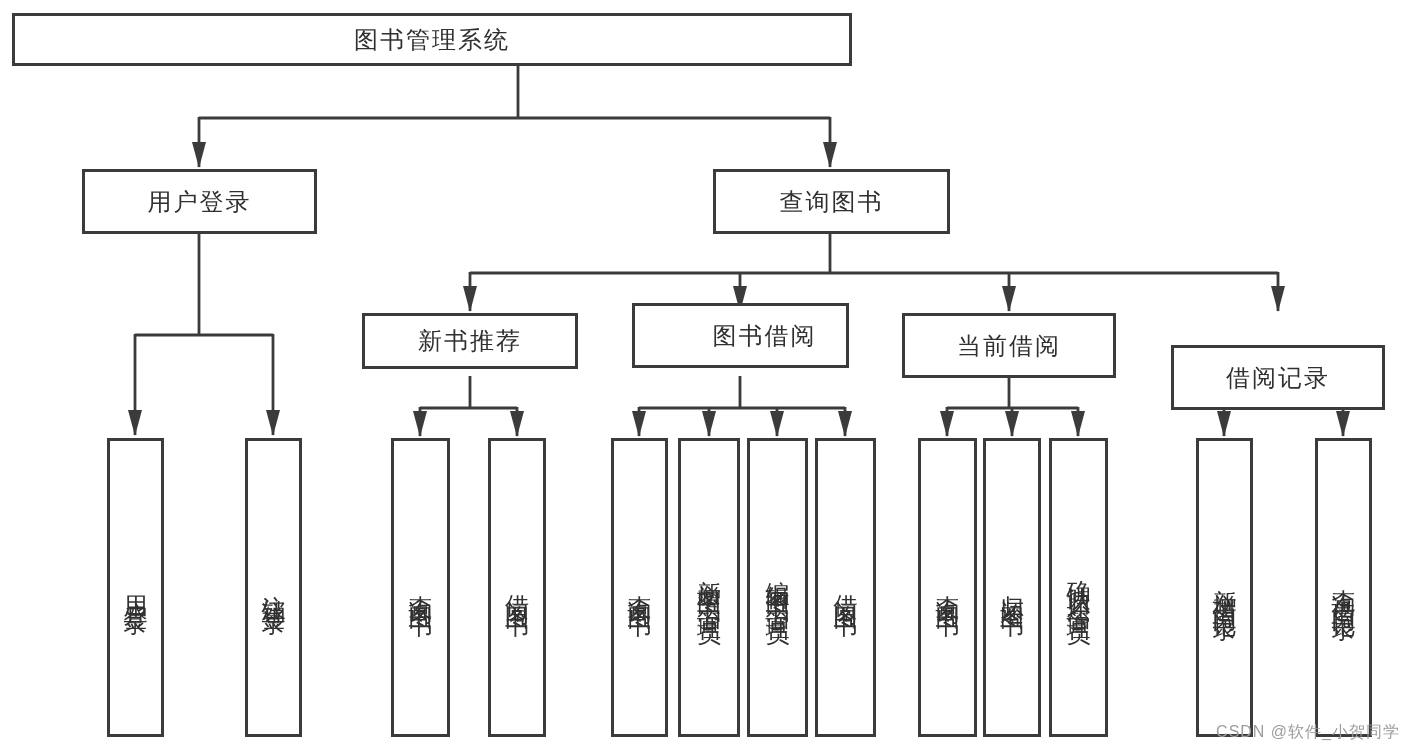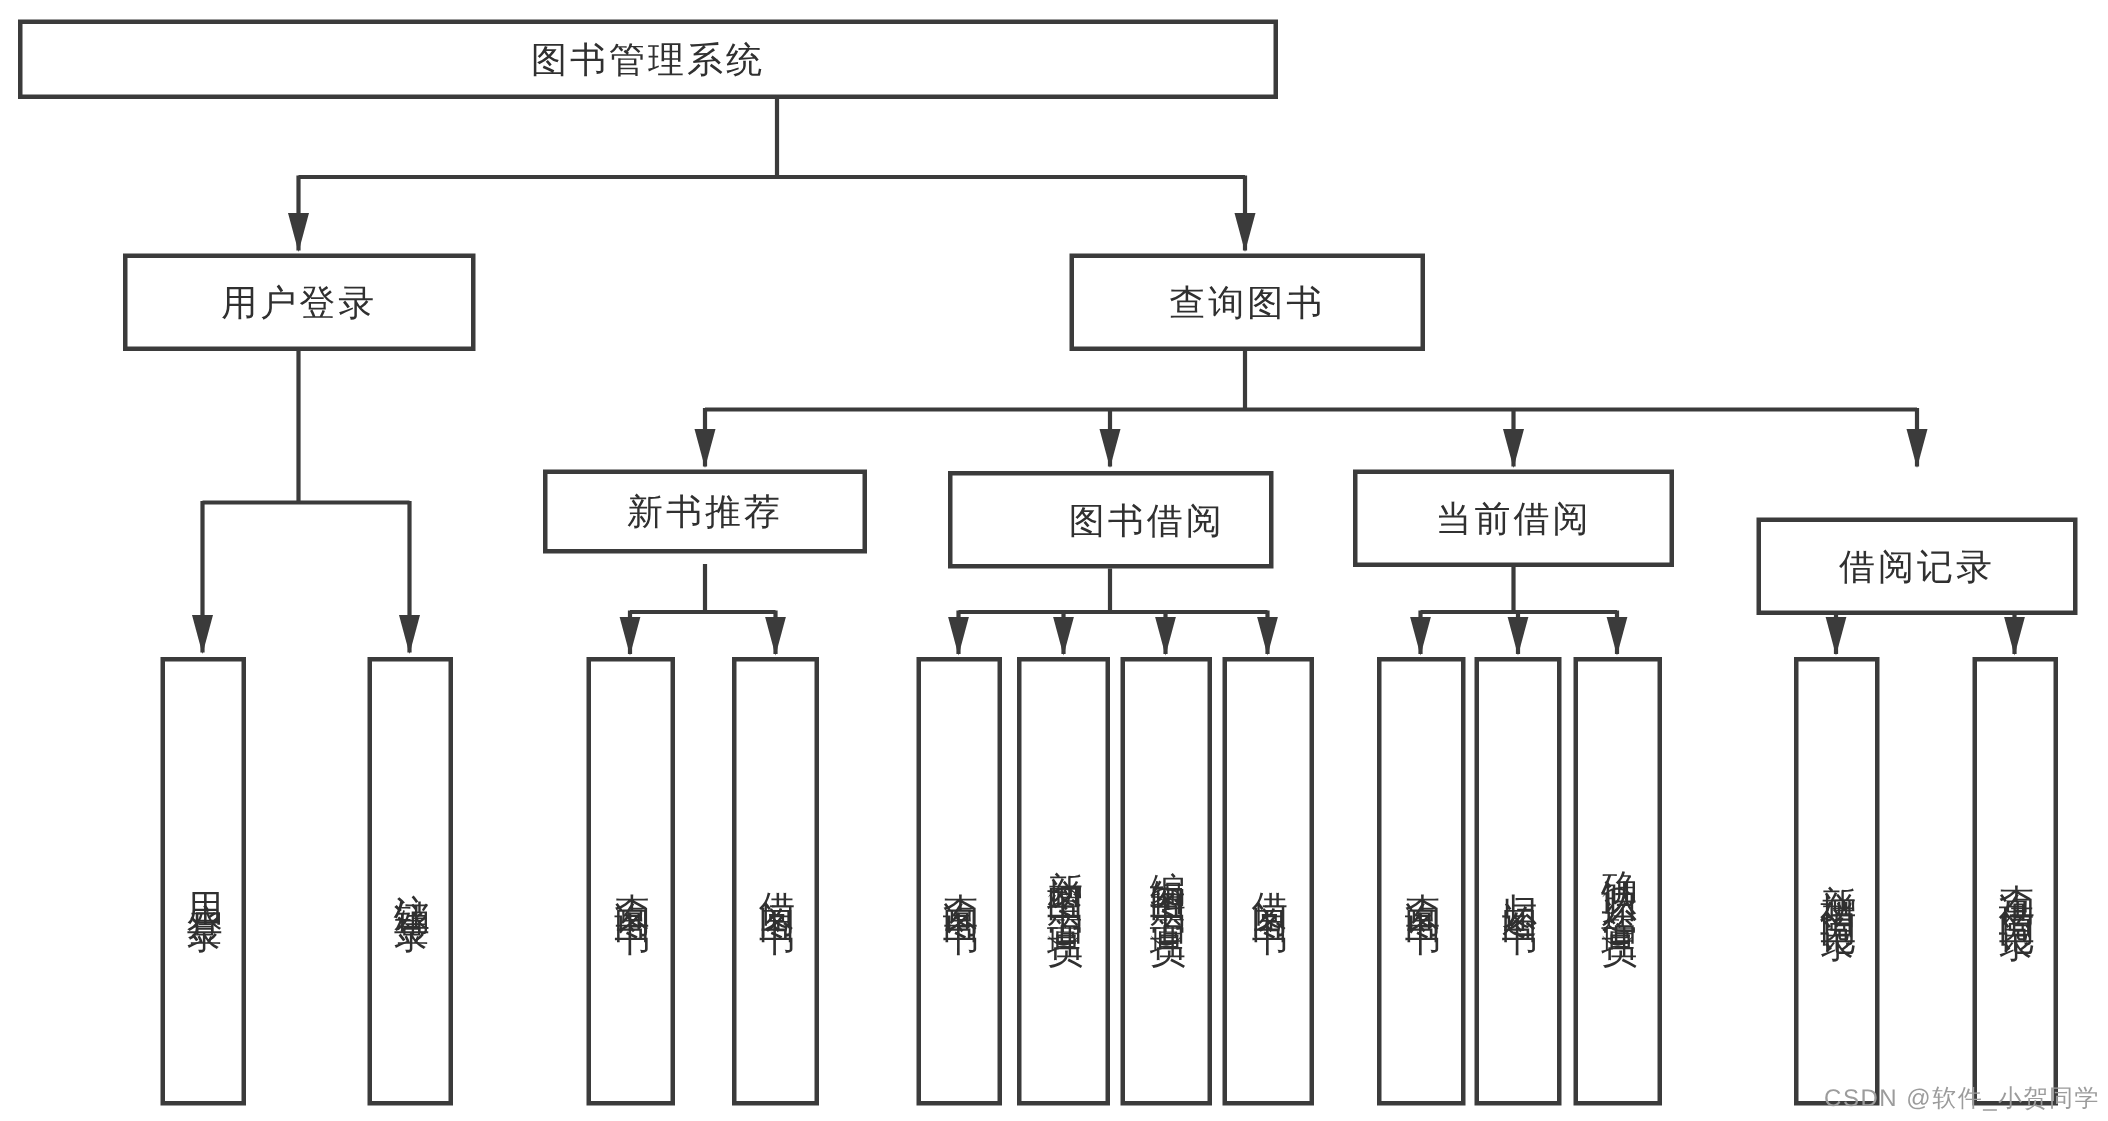--- a/index.html
+++ b/index.html
@@ -114,21 +114,21 @@
     <line class="connector" x1="1224" y1="407" x2="1224" y2="436" marker-end="url(#arrow)"></line>
     <line class="connector" x1="1343" y1="407" x2="1343" y2="436" marker-end="url(#arrow)"></line>
   </svg>
 
   <div class="box" style="left:12px; top:13px; width:840px; height:53px;">图书管理系统</div>
 
   <div class="box" style="left:82px; top:169px; width:235px; height:65px;">用户登录</div>
   <div class="box" style="left:713px; top:169px; width:237px; height:65px;">查询图书</div>
 
   <div class="box" style="left:362px; top:313px; width:216px; height:56px;">新书推荐</div>
-  <div class="box" style="left:632px; top:314px; width:217px; height:65px;padding-left:48px;">图书借阅</div>
+  <div class="box" style="left:632px; top:303px; width:217px; height:65px;padding-left:48px;">图书借阅</div>
   <div class="box" style="left:902px; top:313px; width:214px; height:65px;">当前借阅</div>
   <div class="box" style="left:1171px; top:313px; width:214px; height:65px;margin-top:32px;">借阅记录</div>
 
   <div class="box vbox" style="left:107px; top:438px; width:57px; height:299px;">用户登录</div>
   <div class="box vbox" style="left:245px; top:438px; width:57px; height:299px;">注销登录</div>
 
   <div class="box vbox" style="left:391px; top:438px; width:59px; height:299px;">查询图书</div>
   <div class="box vbox" style="left:488px; top:438px; width:58px; height:299px;">借阅图书</div>
 
   <div class="box vbox" style="left:611px; top:438px; width:57px; height:299px;">查询图书</div>

